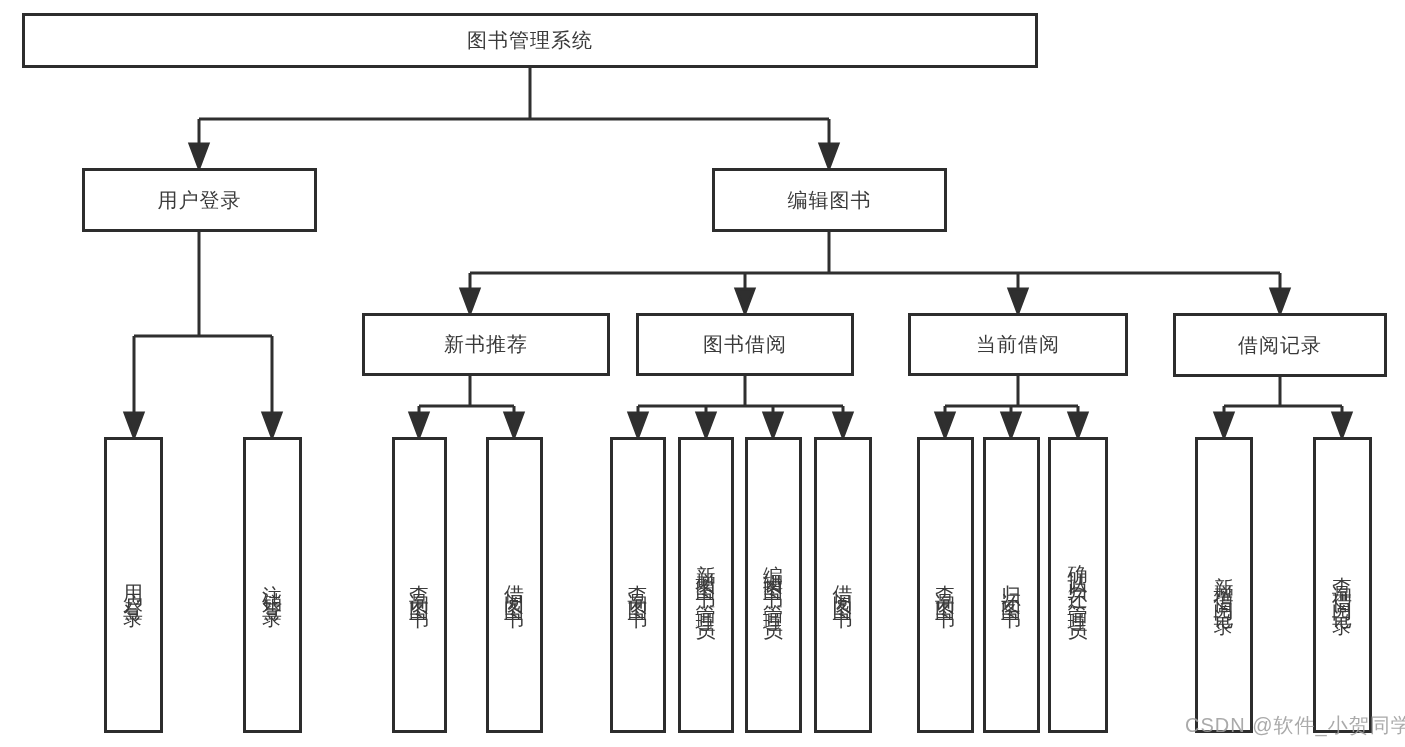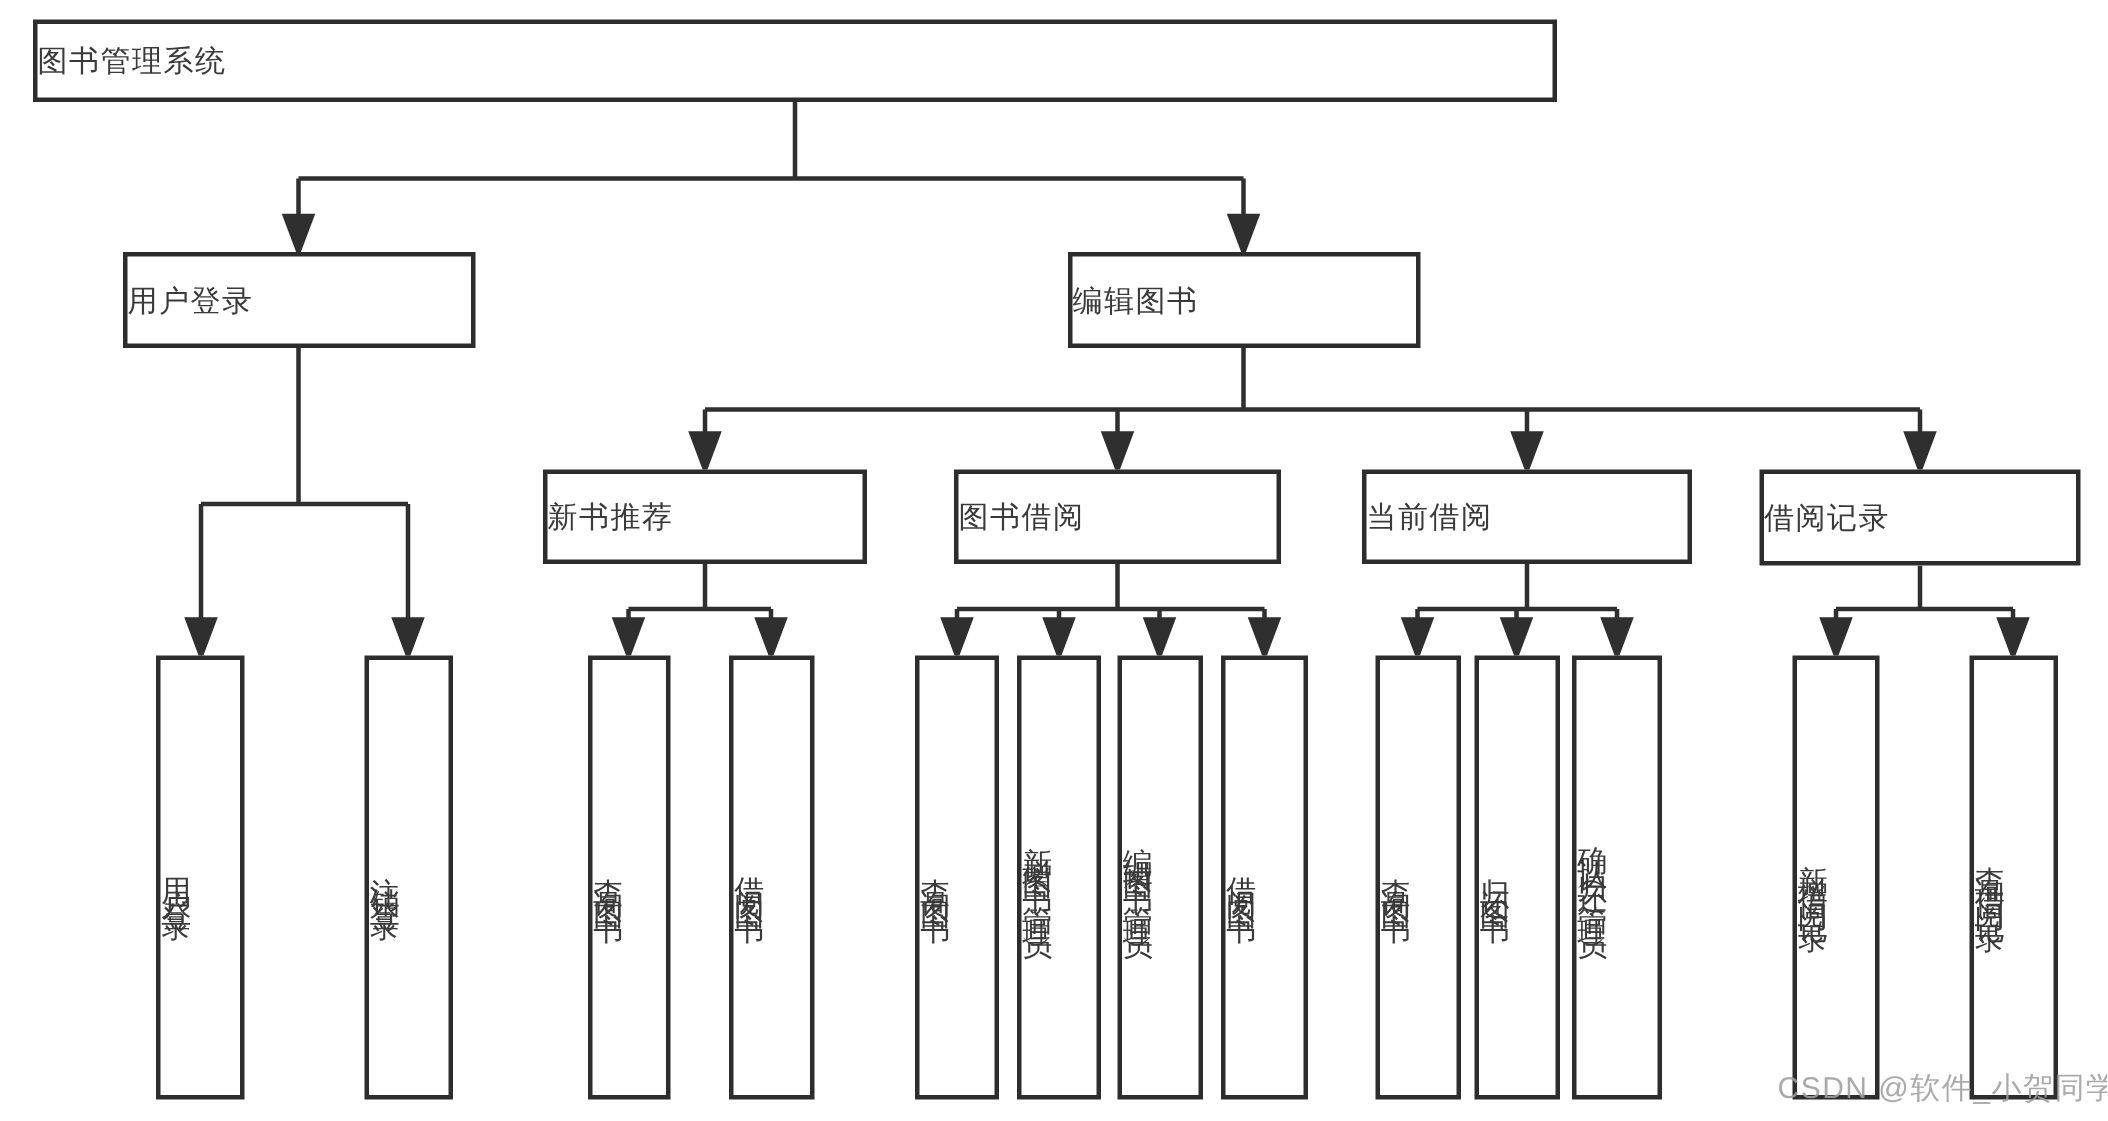--- a/index.html
+++ b/index.html
@@ -9,38 +9,38 @@
     background:#ffffff;
     font-family:"Liberation Sans", sans-serif;
     overflow:hidden;
   }
   svg.connectors{position:absolute;left:0;top:0;z-index:0;}
   .node{
     position:absolute;
     box-sizing:border-box;
     border:3px solid #2d2d2d;
     background:#ffffff;
-    display:flex;align-items:center;justify-content:flex-start;
+    display:flex;align-items:center;justify-content:center;
     color:#3a3a3a;
     z-index:1;
   }
   .node.h{font-size:20px;letter-spacing:1px;}
   .node.leaf span{
     writing-mode:vertical-lr;
     font-size:20px;
     letter-spacing:8px;
     line-height:1;
     color:#3a3a3a;
     white-space:nowrap;
   }
   
   #n-root{left:22px;top:13px;width:1016px;height:55px;}
   #n-user-login{left:82px;top:168px;width:235px;height:64px;}
   #n-book-mgmt{left:712px;top:168px;width:235px;height:64px;}
-  #n-new-book-rec{left:362px;top:313px;width:216px;height:63px;}
+  #n-new-book-rec{left:362px;top:313px;width:248px;height:63px;}
   #n-book-borrow{left:636px;top:313px;width:218px;height:63px;}
   #n-current-borrow{left:908px;top:313px;width:220px;height:63px;}
   #n-borrow-records{left:1173px;top:313px;width:214px;height:64px;}
   
   #n-leaf-user-login{left:104px;top:437px;width:59px;height:296px;}
   #n-leaf-logout{left:243px;top:437px;width:59px;height:296px;}
   #n-leaf-query-book-1{left:392px;top:437px;width:55px;height:296px;}
   #n-leaf-borrow-book-1{left:486px;top:437px;width:57px;height:296px;}
   #n-leaf-query-book-2{left:610px;top:437px;width:56px;height:296px;}
   #n-leaf-add-book{left:678px;top:437px;width:56px;height:296px;}

